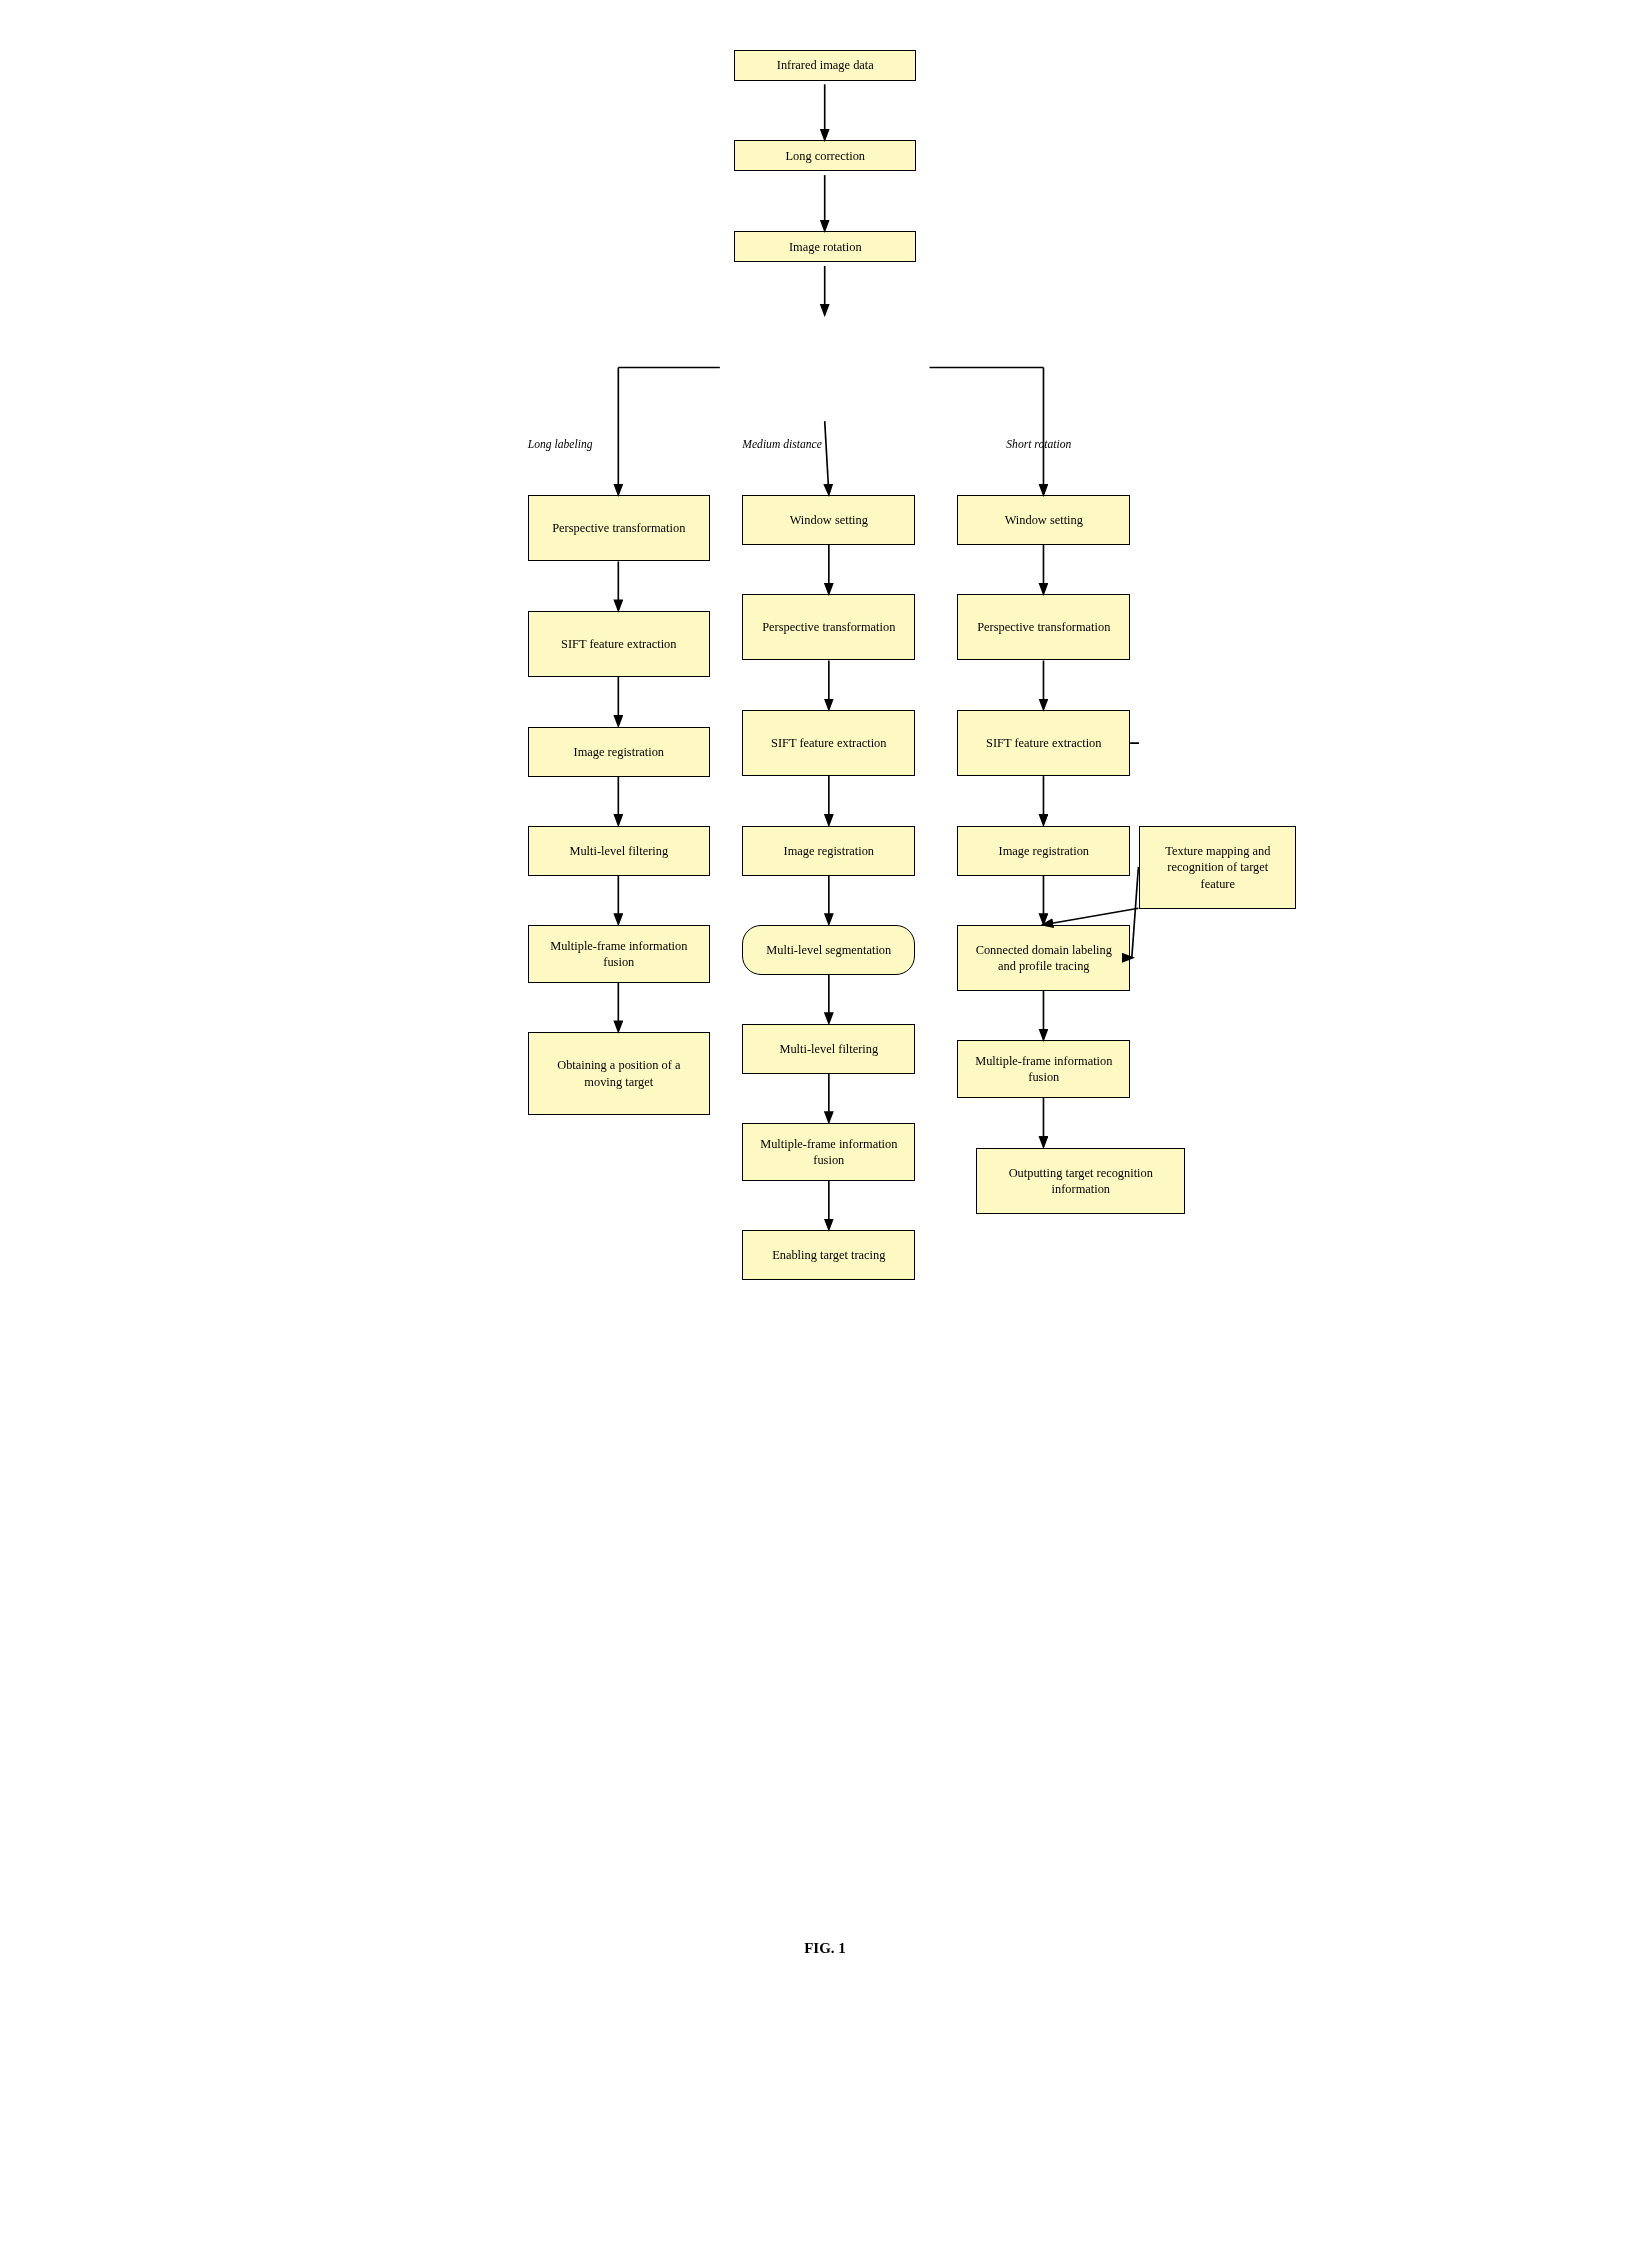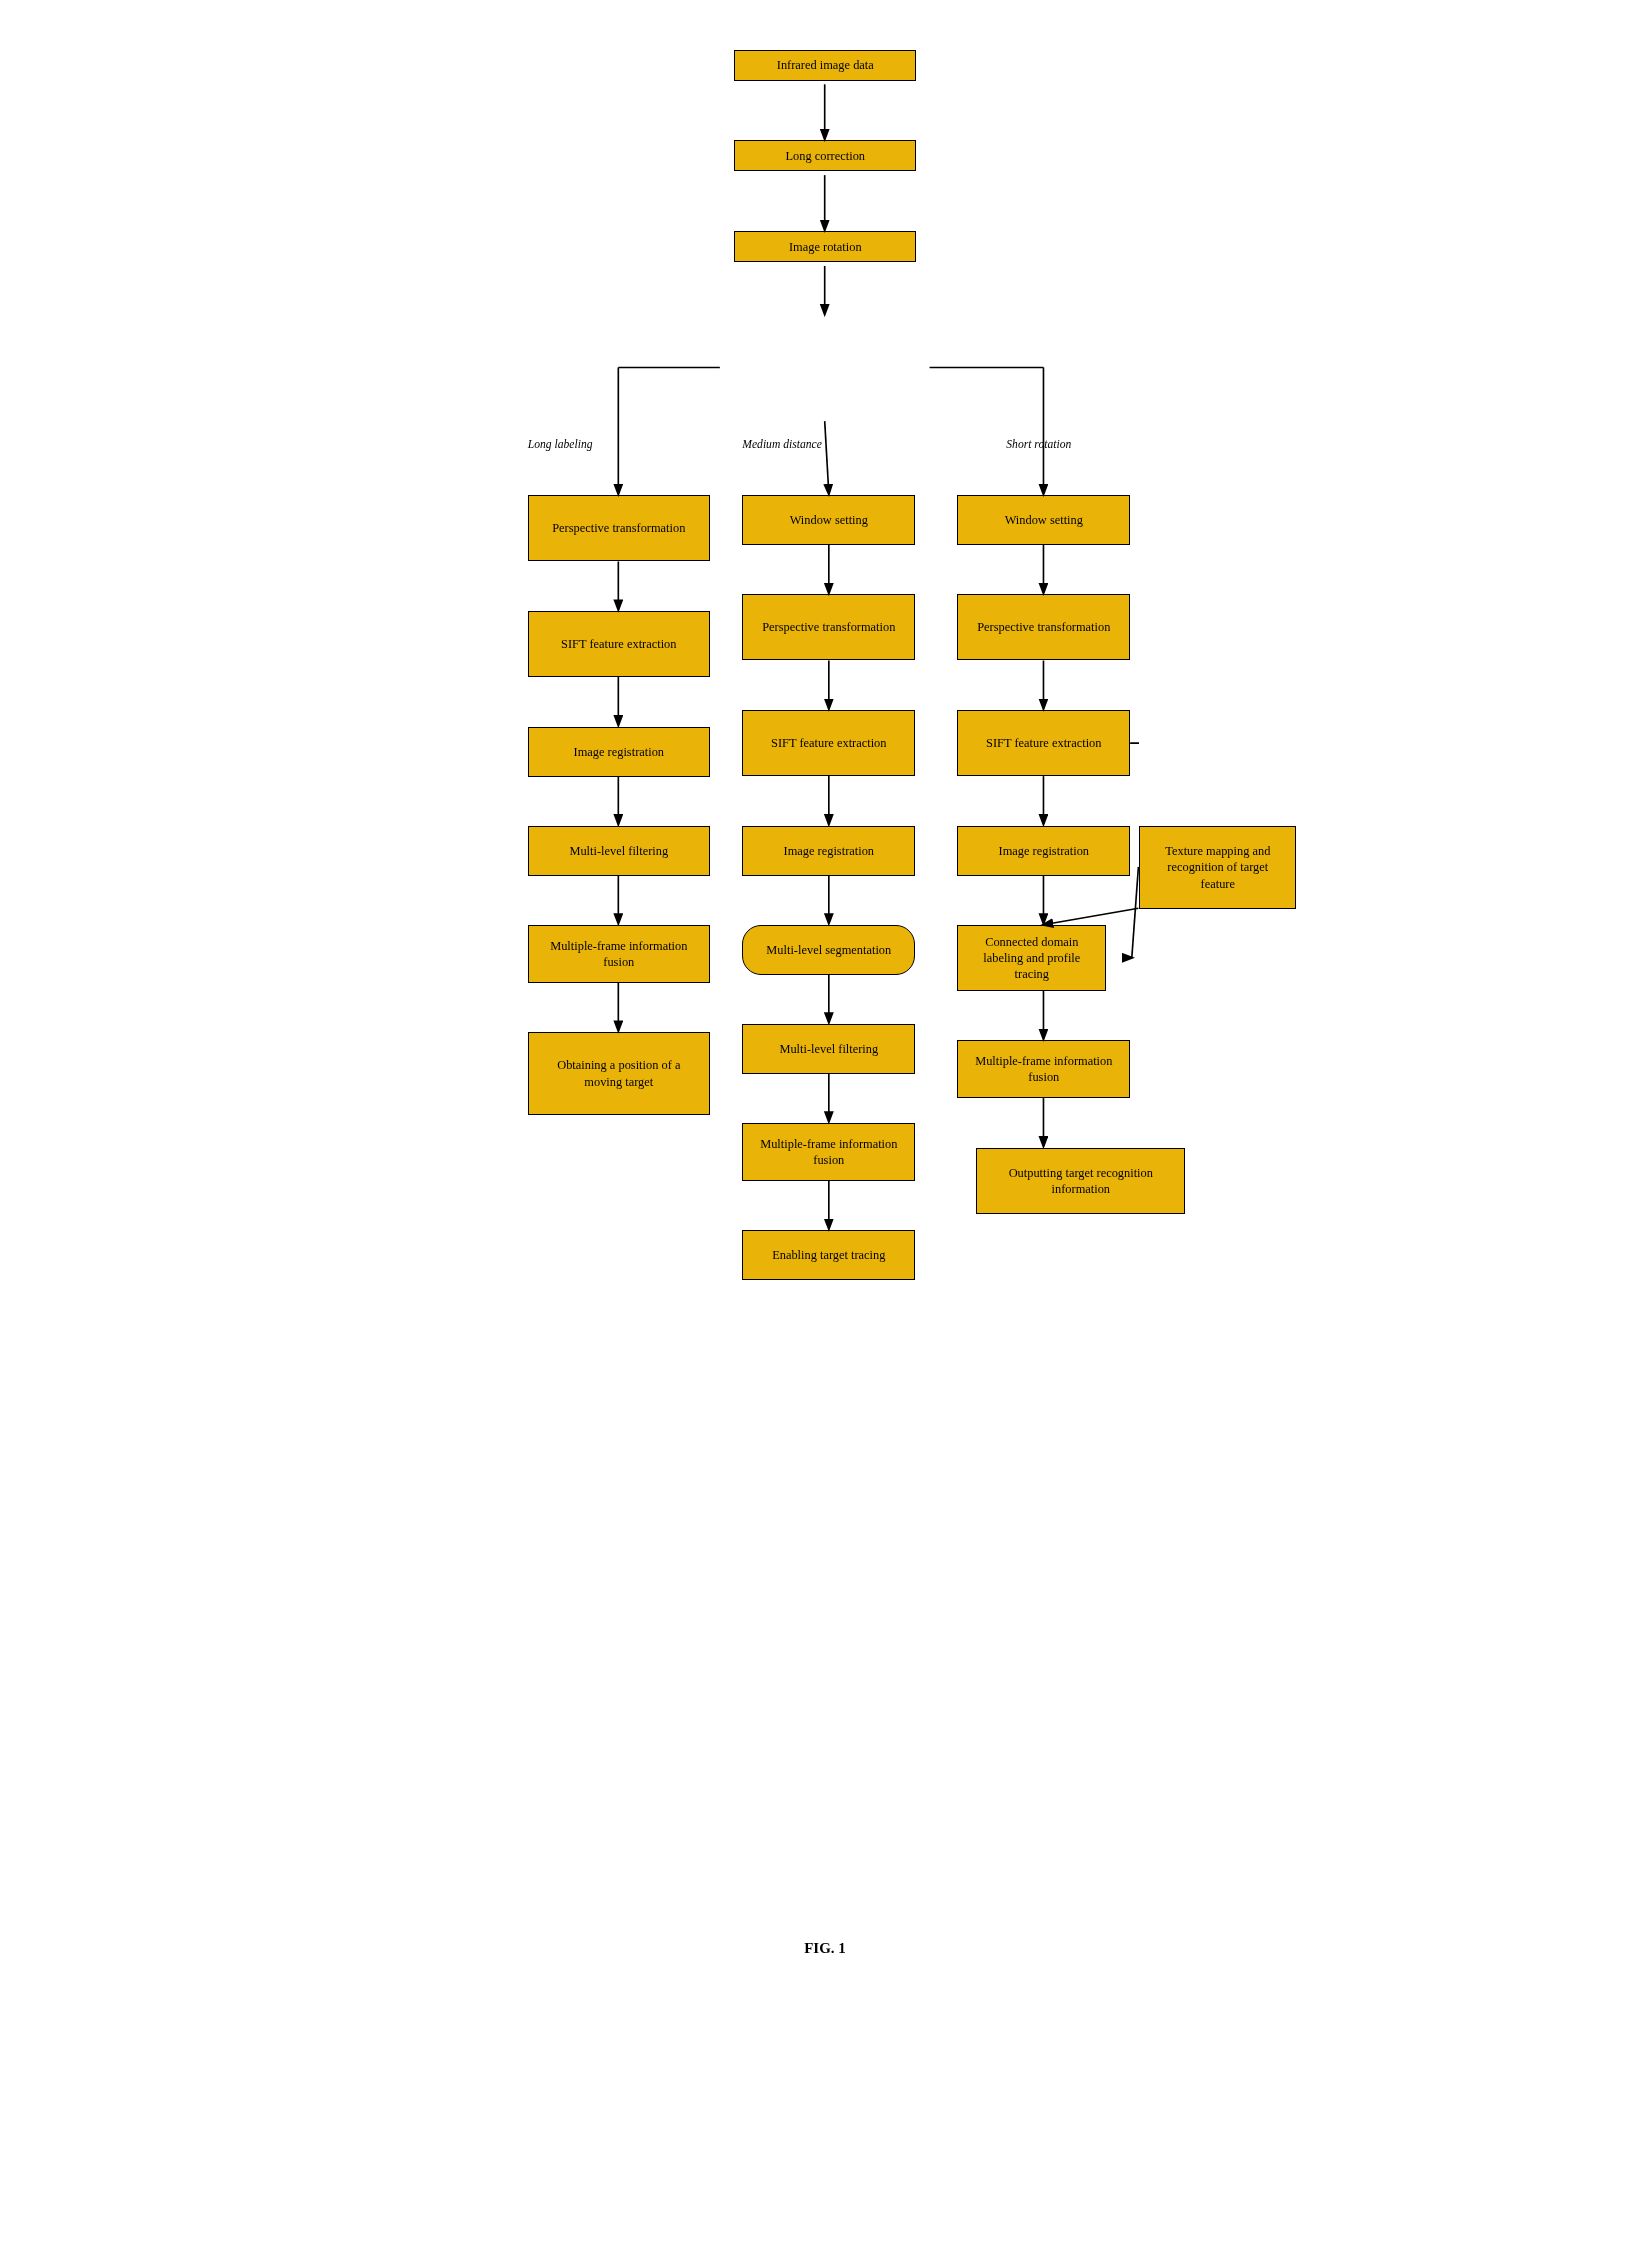--- a/index.html
+++ b/index.html
@@ -17,21 +17,21 @@
       position: relative;
       padding: 16.5px 8.3px 33px 8.3px;
     }
     .flowchart {
       position: relative;
       width: 100%;
     }
     
     .box {
       border: 1.7px solid #000;
-      background: #eab308;
+      background: #fef9c3;
       text-align: center;
       padding: 6.6px 10px;
       font-size: 12.4px;
       line-height: 1.3;
       position: absolute;
     }
     
     .diamond-wrapper {
       position: absolute;
       display: flex;
@@ -122,21 +122,21 @@
     <div class="box" style="left:446px; top:462px; width:173px; height:50px; display:flex; align-items:center; justify-content:center;">Window setting</div>
 
     <div class="box" style="left:446px; top:561px; width:173px; height:66px; display:flex; align-items:center; justify-content:center;">Perspective transformation</div>
 
     <div class="box" style="left:446px; top:677px; width:173px; height:66px; display:flex; align-items:center; justify-content:center;">SIFT feature extraction</div>
 
     <div class="box" style="left:446px; top:793px; width:173px; height:50px; display:flex; align-items:center; justify-content:center;">Image registration</div>
 
     <div class="box" style="left:628px; top:793px; width:157px; height:83px; display:flex; align-items:center; justify-content:center;">Texture mapping and recognition of target feature</div>
 
-    <div class="box" style="left:446px; top:892px; width:149px; height:66px; display:flex; align-items:center; justify-content:center;">Connected domain labeling and profile tracing</div>
+    <div class="box" style="left:446px; top:892px; width:173px; height:66px; display:flex; align-items:center; justify-content:center;">Connected domain labeling and profile tracing</div>
 
     <div class="box" style="left:446px; top:1007px; width:173px; height:58px; display:flex; align-items:center; justify-content:center;">Multiple-frame information fusion</div>
 
     <div class="box" style="left:465px; top:1115px; width:209px; height:66px; display:flex; align-items:center; justify-content:center;">Outputting target recognition information</div>
 
     <div class="label-text" style="left:16.5px; top:405px;">Long labeling</div>
     <div class="label-text" style="left:231px; top:405px;">Medium distance</div>
     <div class="label-text" style="left:495px; top:405px;">Short rotation</div>
 
     <svg class="svg-overlay" xmlns="http://www.w3.org/2000/svg" viewBox="0 0 760 2300" width="628" height="1899">

